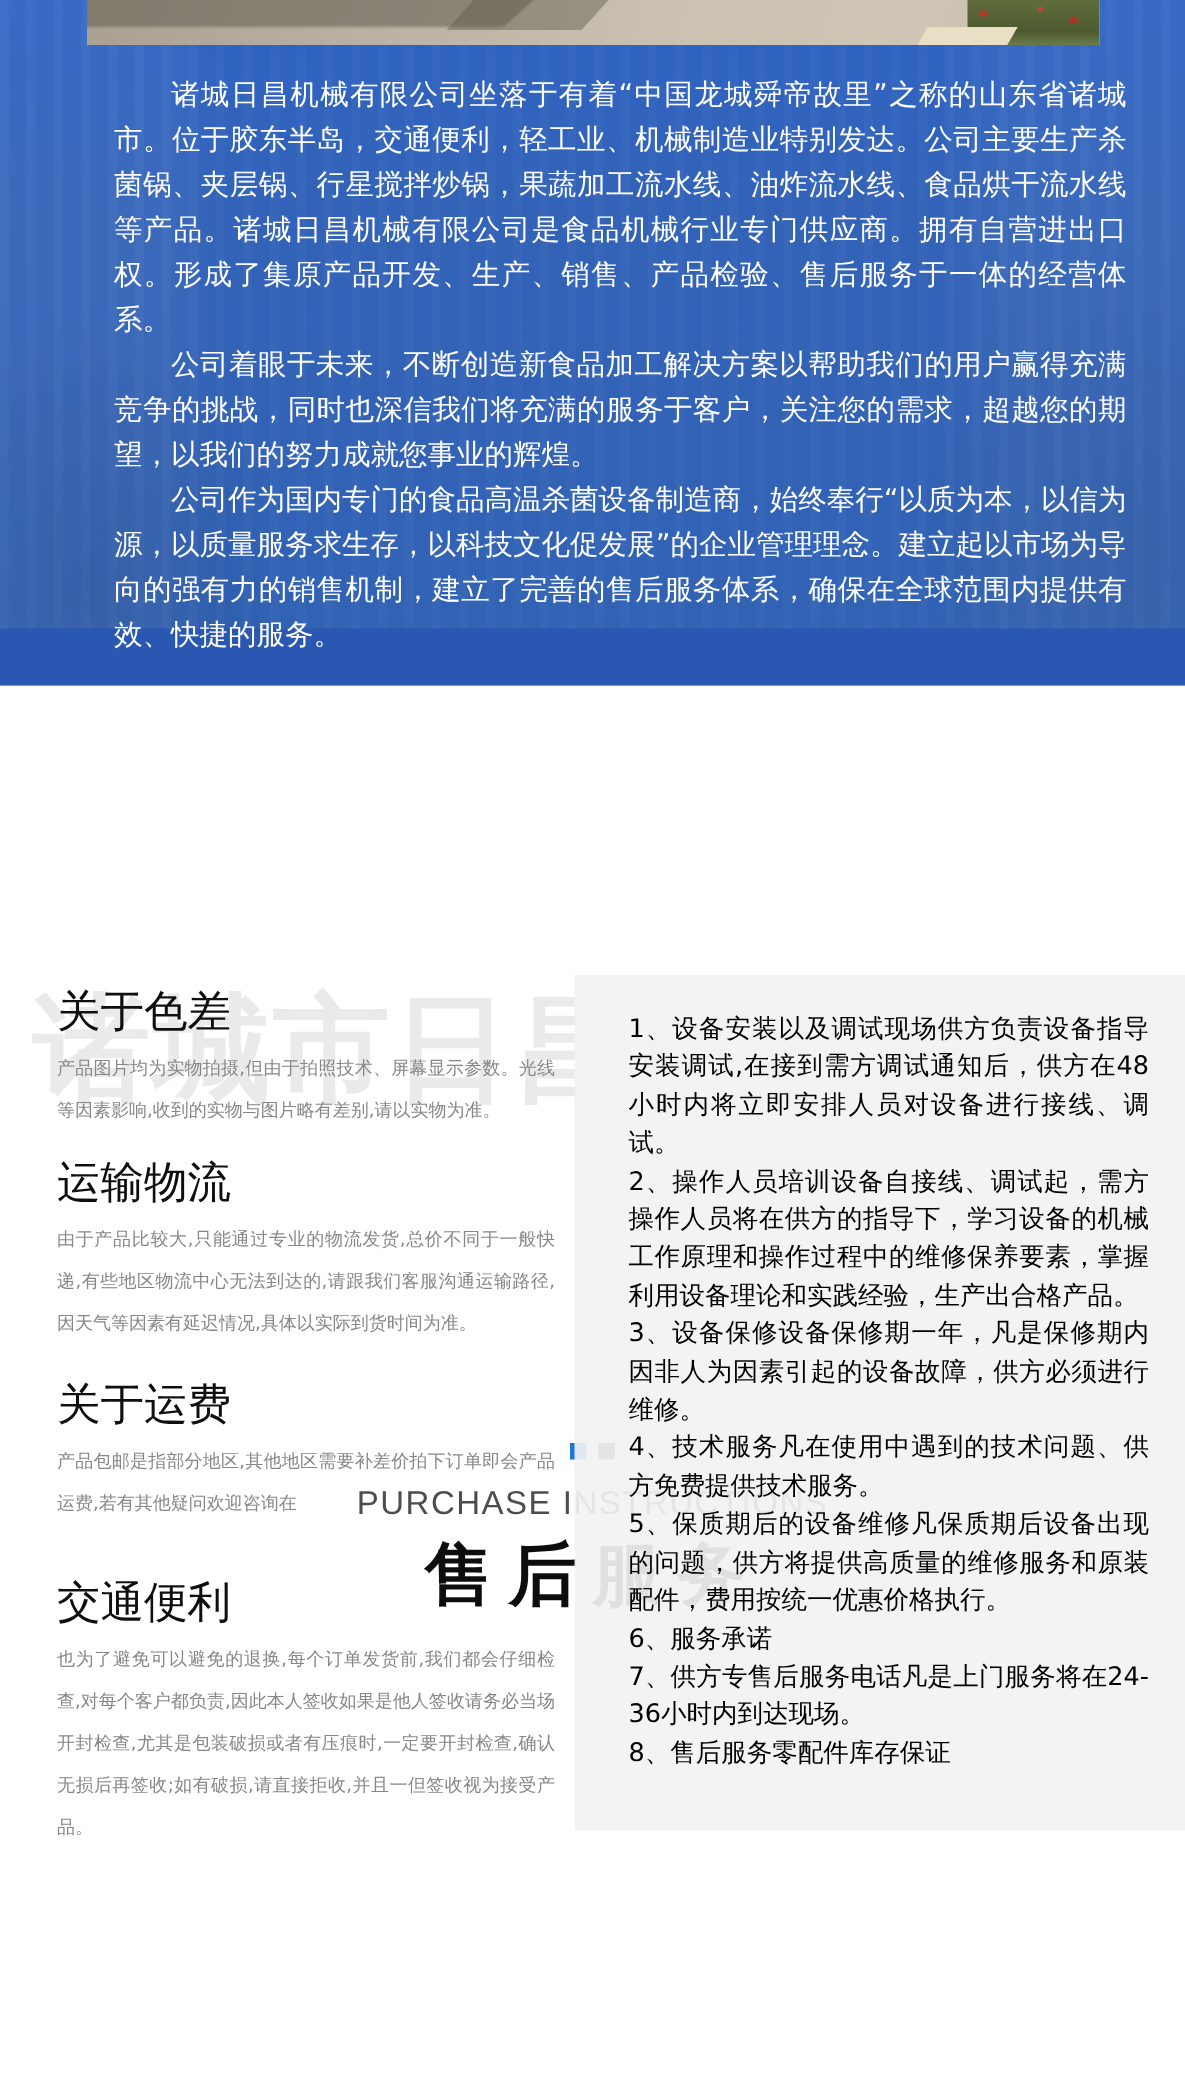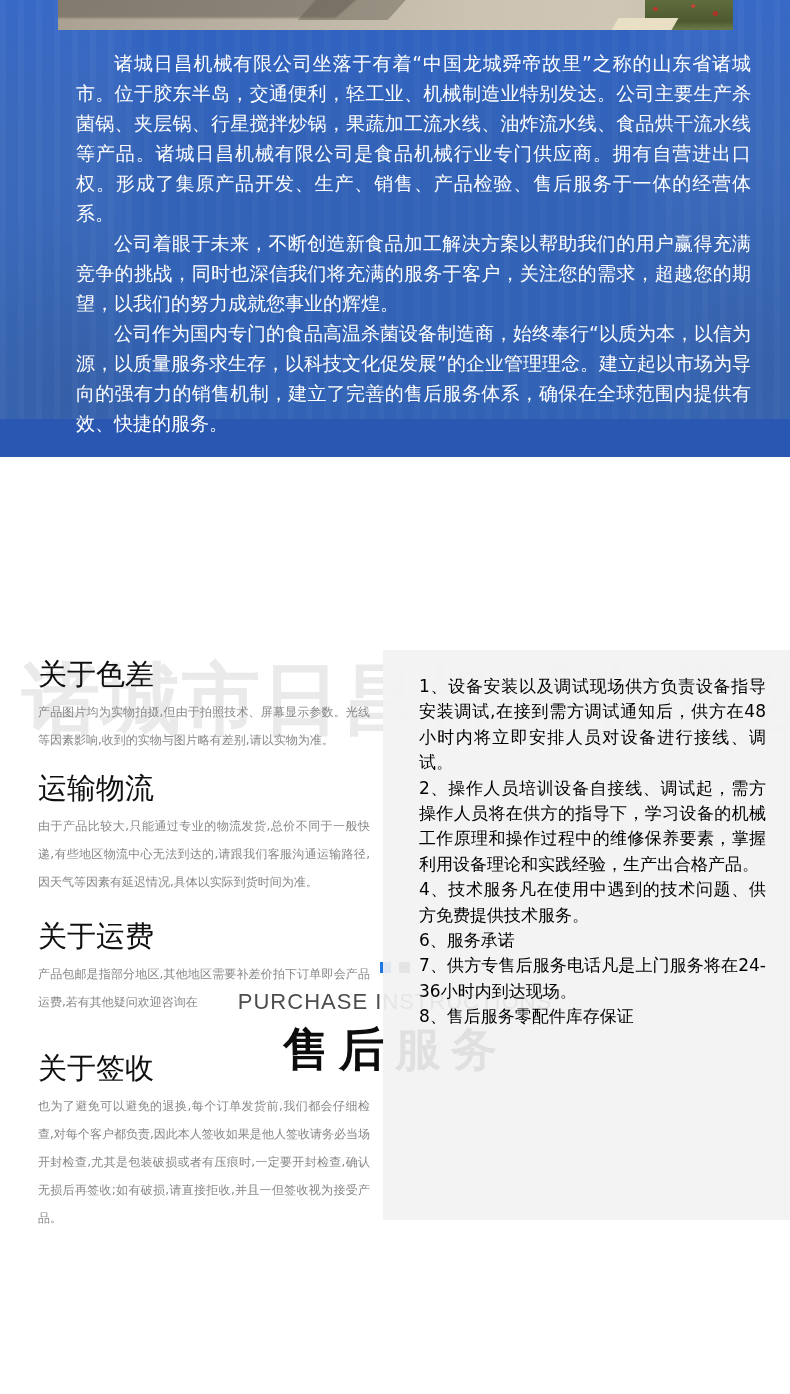--- a/index.html
+++ b/index.html
@@ -152,29 +152,31 @@
       </div>
       <div class="left-section ls-1">
         <div class="ls-heading">运输物流</div>
         <div class="ls-body">由于产品比较大,只能通过专业的物流发货,总价不同于一般快递,有些地区物流中心无法到达的,请跟我们客服沟通运输路径,因天气等因素有延迟情况,具体以实际到货时间为准。</div>
       </div>
       <div class="left-section ls-2">
         <div class="ls-heading">关于运费</div>
         <div class="ls-body">产品包邮是指部分地区,其他地区需要补差价拍下订单即会产品运费,若有其他疑问欢迎咨询在</div>
       </div>
       <div class="left-section ls-3">
-        <div class="ls-heading">关于签收</div>
+        <div class="ls-heading">交通便利</div>
         <div class="ls-body">也为了避免可以避免的退换,每个订单发货前,我们都会仔细检查,对每个客户都负责,因此本人签收如果是他人签收请务必当场开封检查,尤其是包装破损或者有压痕时,一定要开封检查,确认无损后再签收;如有破损,请直接拒收,并且一但签收视为接受产品。</div>
       </div>
     </div>
 
     <div class="col-right">
       <p class="term">1、设备安装以及调试现场供方负责设备指导安装调试,在接到需方调试通知后，供方在48小时内将立即安排人员对设备进行接线、调试。</p>
       <p class="term">2、操作人员培训设备自接线、调试起，需方操作人员将在供方的指导下，学习设备的机械工作原理和操作过程中的维修保养要素，掌握利用设备理论和实践经验，生产出合格产品。</p>
+      <p class="term">3、设备保修设备保修期一年，凡是保修期内因非人为因素引起的设备故障，供方必须进行维修。</p>
       <p class="term">4、技术服务凡在使用中遇到的技术问题、供方免费提供技术服务。</p>
+      <p class="term">5、保质期后的设备维修凡保质期后设备出现的问题，供方将提供高质量的维修服务和原装配件，费用按统一优惠价格执行。</p>
       <p class="term">6、服务承诺</p>
       <p class="term">7、供方专售后服务电话凡是上门服务将在24-36小时内到达现场。</p>
       <p class="term">8、售后服务零配件库存保证</p>
     </div>
 
   </div>
 
 </div>
 
 </body></html>

